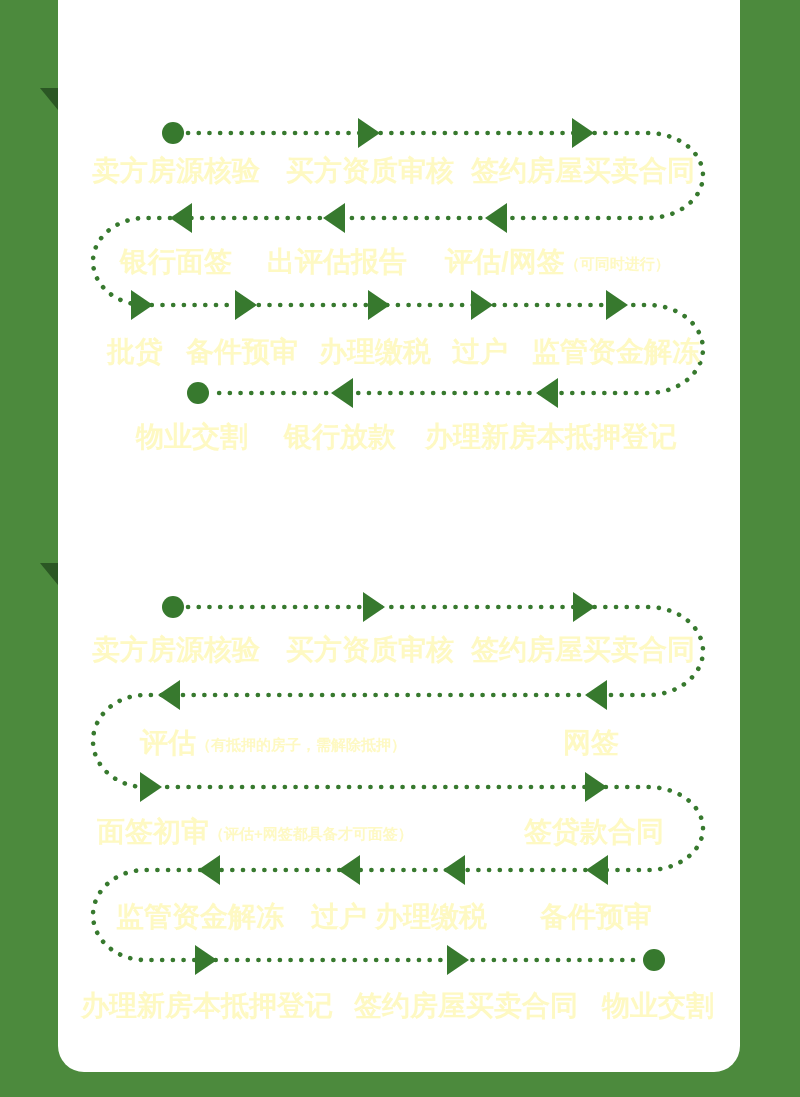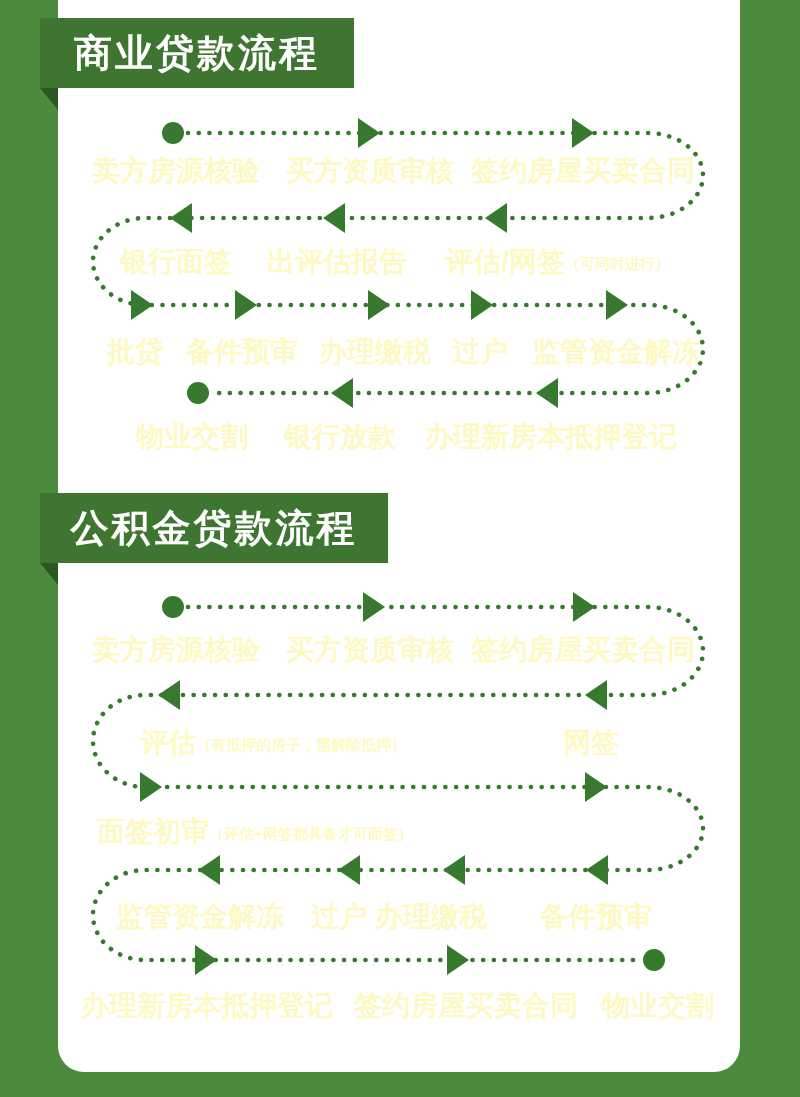--- a/index.html
+++ b/index.html
@@ -38,28 +38,22 @@
   .dotline{stroke:#37792E;stroke-width:4.6;fill:none;
     stroke-dasharray:0.1 10.6;stroke-linecap:round;}
   .mark{fill:#37792E;stroke:none;}
 </style>
 </head>
 <body>
 
 <div class="stage">
   <div class="card"></div>
 
-  <div class="banner b1">
-    <span>商业贷款流程</span>
-  </div>
   <div class="fold f1"></div>
 
-  <div class="banner b2">
-    <span>公积金贷款流程</span>
-  </div>
   <div class="fold f2"></div>
 
   <svg class="flow" width="800" height="1097" viewBox="0 0 800 1097">
     <defs>
       <path id="aR" d="M -10 -15 L -10 15 L 12 0 Z"></path>
       <path id="aL" d="M 10 -15 L 10 15 L -12 0 Z"></path>
     </defs>
 
     <path class="dotline" d="M 188 133 H 648 A 55 42.5 0 0 1 648 218 H 145 A 52 43.5 0 0 0 145 305 H 648 A 55 44 0 0 1 648 393 H 212"></path>
 
@@ -117,20 +111,21 @@
   <div class="step" style="left:551px;top:419px;">办理新房本抵押登记</div>
 
   <div class="step" style="left:176px;top:632px;">卖方房源核验</div>
   <div class="step" style="left:370px;top:632px;">买方资质审核</div>
   <div class="step" style="left:583px;top:632px;">签约房屋买卖合同</div>
 
   <div class="step anchored" style="left:140px;top:725px;"><span>评估</span><span class="note">（有抵押的房子，需解除抵押）</span></div>
   <div class="step" style="left:591px;top:725px;text-align:center;">网签</div>
 
   <div class="step anchored" style="left:97px;top:814px;"><span>面签初审</span><span class="note">（评估+网签都具备才可面签）</span></div>
+  <div class="step" style="left:594px;top:814px;">签贷款合同</div>
 
   <div class="step" style="left:200px;top:899px;">监管资金解冻</div>
   <div class="step" style="left:339px;top:899px;">过户</div>
   <div class="step" style="left:431px;top:899px;">办理缴税</div>
   <div class="step" style="left:596px;top:899px;">备件预审</div>
 
   <div class="step" style="left:207px;top:988px;">办理新房本抵押登记</div>
   <div class="step" style="left:466px;top:988px;">签约房屋买卖合同</div>
   <div class="step" style="left:658px;top:988px;">物业交割</div>
 </div>

